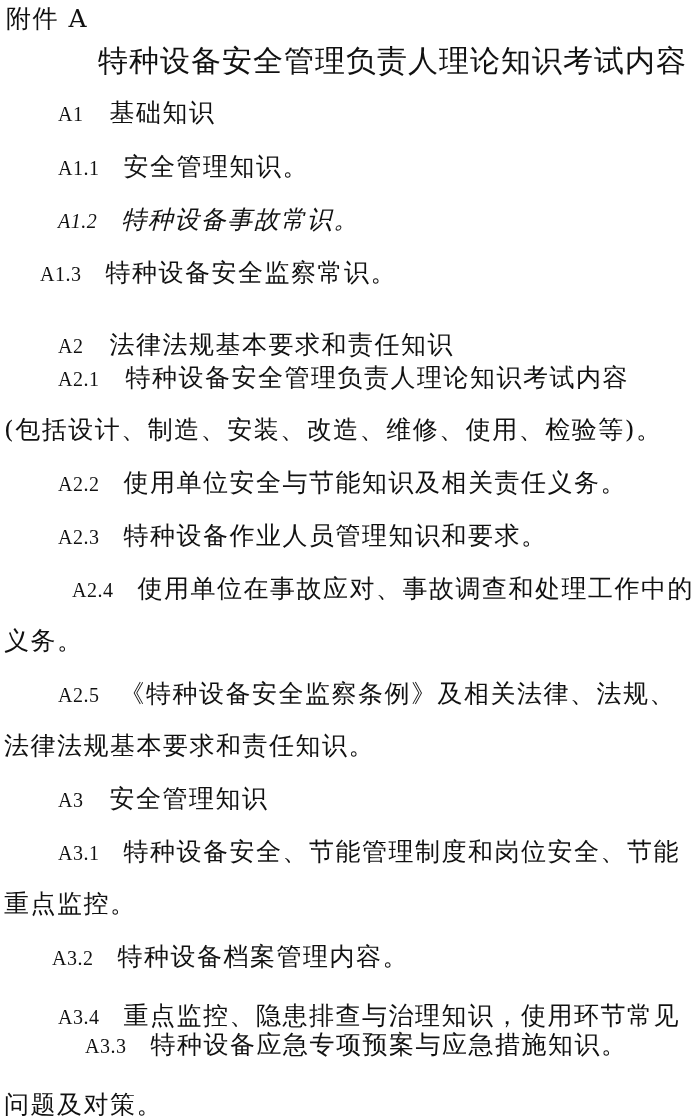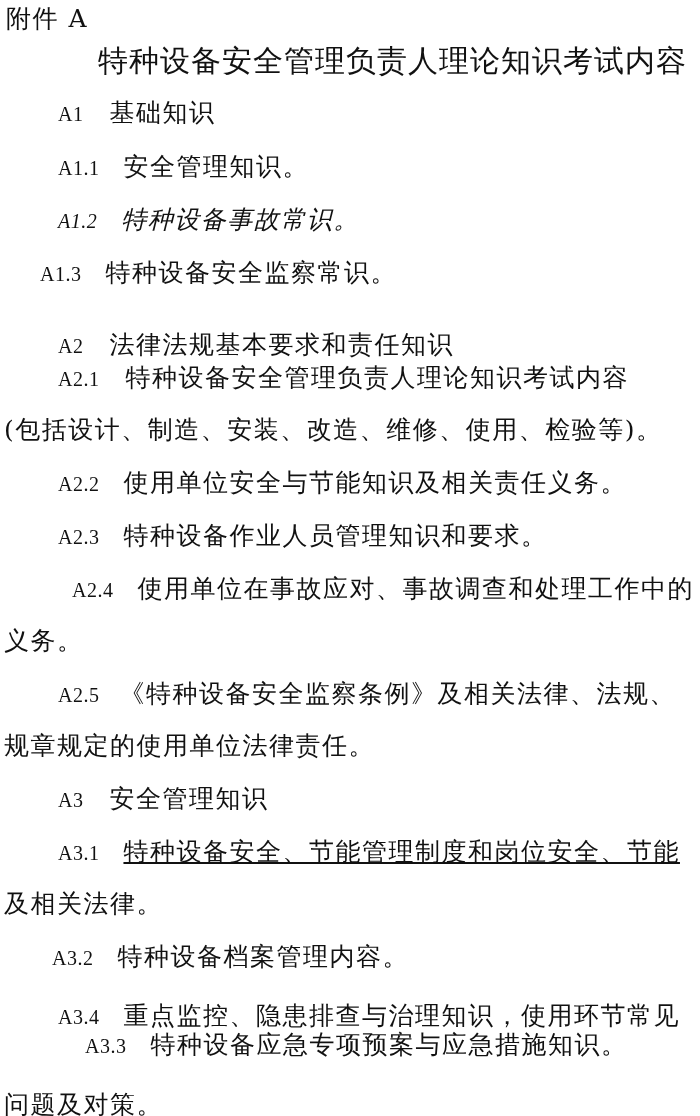--- a/index.html
+++ b/index.html
@@ -51,29 +51,29 @@
     <span class="code">A2.3</span><span class="sep" style="width:24px"></span><span>特种设备作业人员管理知识和要求。</span>
   </div>
   <div class="line" style="left:72px;top:574px;">
     <span class="code">A2.4</span><span class="sep" style="width:24px"></span><span>使用单位在事故应对、事故调查和处理工作中的</span>
   </div>
   <div class="line" style="left:4px;top:626px;">义务。</div>
 
   <div class="line" style="left:58px;top:679px;">
     <span class="code">A2.5</span><span class="sep" style="width:20px"></span><span>《特种设备安全监察条例》及相关法律、法规、</span>
   </div>
-  <div class="line" style="left:4px;top:731px;">规章规定的使用单位法律责任。</div>
+  <div class="line" style="left:4px;top:731px;">法律法规基本要求和责任知识。</div>
 
   <div class="line" style="left:58px;top:784px;">
     <span class="code">A3</span><span class="sep" style="width:26px"></span><span>安全管理知识</span>
   </div>
-  <div class="line" style="left:58px;top:837px;text-decoration:underline;">
+  <div class="line" style="left:58px;top:837px;">
     <span class="code">A3.1</span><span class="sep" style="width:24px"></span><span>特种设备安全、节能管理制度和岗位安全、节能</span>
   </div>
-  <div class="line" style="left:4px;top:889px;">及相关法律。</div>
+  <div class="line" style="left:4px;top:889px;">重点监控。</div>
 
   <div class="line" style="left:52px;top:942px;">
     <span class="code">A3.2</span><span class="sep" style="width:24px"></span><span>特种设备档案管理内容。</span>
   </div>
   <div class="line" style="left:52px;top:1030px;margin-left:33px;">
     <span class="code">A3.3</span><span class="sep" style="width:24px"></span><span>特种设备应急专项预案与应急措施知识。</span>
   </div>
   <div class="line" style="left:58px;top:1001px;">
     <span class="code">A3.4</span><span class="sep" style="width:24px"></span><span>重点监控、隐患排查与治理知识，使用环节常见</span>
   </div>

